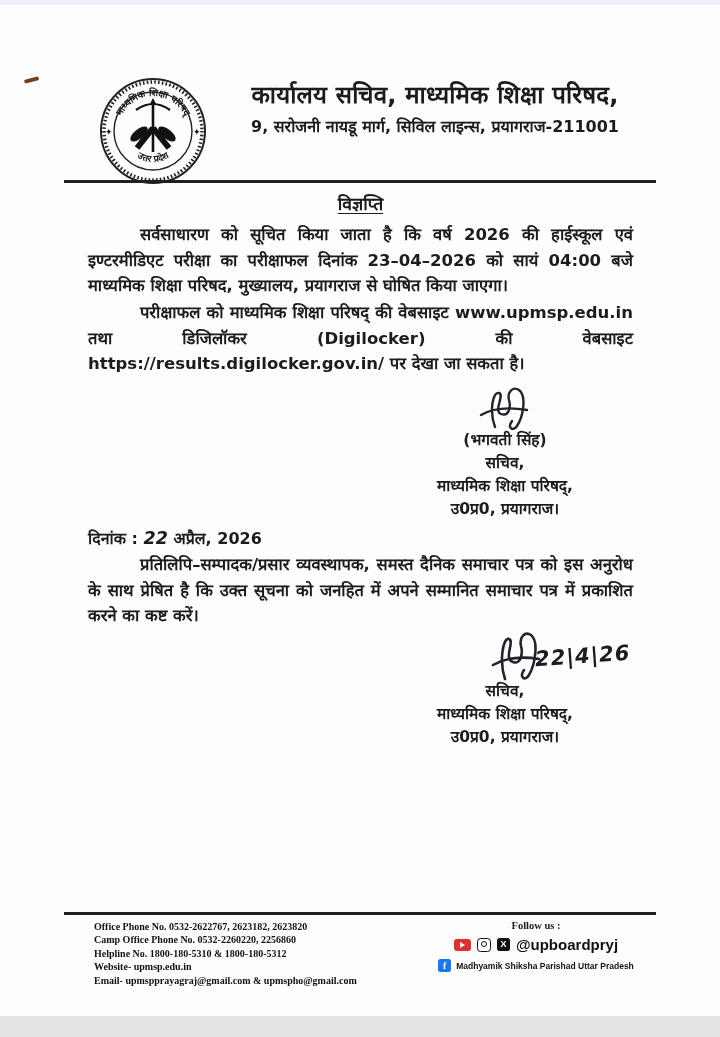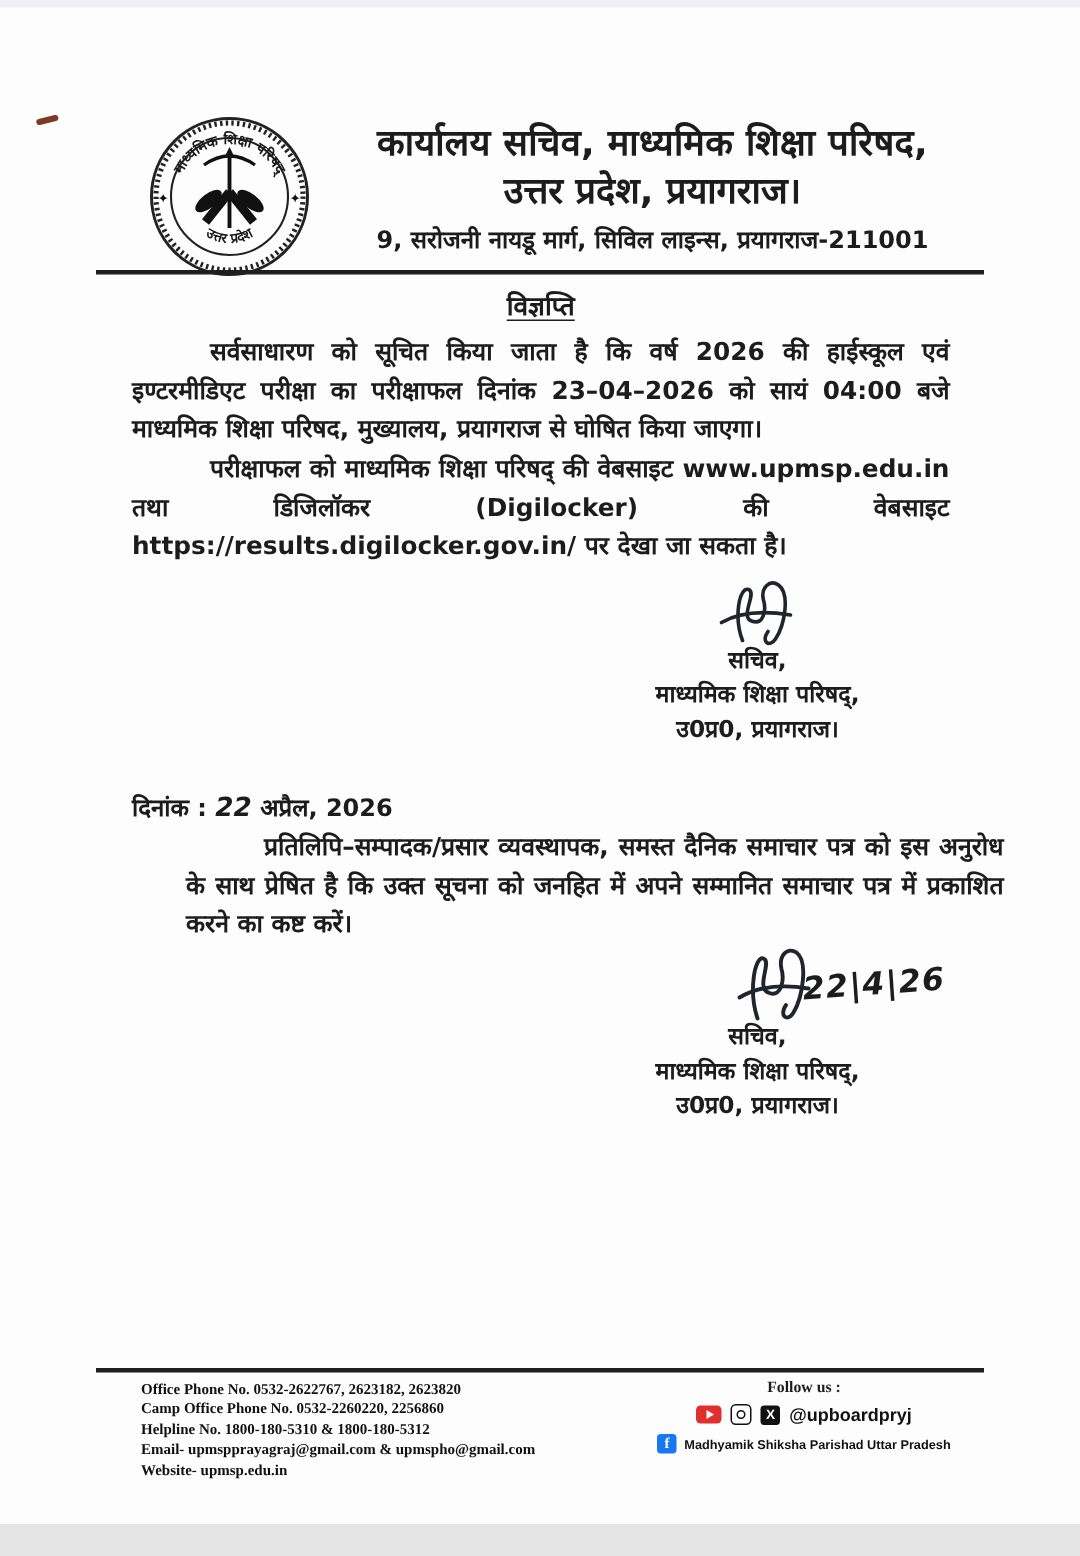--- a/index.html
+++ b/index.html
@@ -26,21 +26,21 @@
   .rule-footer{top:912px;}
 
   
   .notice-title{position:absolute;left:88px;top:191px;width:545px;text-align:center;
     font-size:17.5px;font-weight:700;}
   .notice-title span{text-decoration:underline;text-underline-offset:3px;}
   .para{position:absolute;left:88px;width:545px;font-size:16.5px;line-height:25.5px;
     font-weight:600;text-align:justify;text-indent:52px;}
   .para1{top:222px;}
   .para2{top:300px;}
-  .para3{top:552px;margin-left:36px;}
+  .para3{top:552px;}
 
   
   .sig-block{position:absolute;left:385px;width:240px;text-align:center;font-weight:600;}
   .sig1{top:383px;}
   .sig1 .sig-scribble{display:block;margin:0 auto -4px auto;}
   .sig-line{font-size:15.5px;line-height:23px;}
   .sig2-scribble{position:absolute;left:487px;top:627px;}
   .sig2-date{position:absolute;left:535px;top:644px;font-size:21px;font-weight:700;
     font-style:italic;letter-spacing:1px;transform:rotate(-4deg);}
   .sig2-text{top:680px;}
@@ -49,21 +49,21 @@
   .endorse{position:absolute;left:88px;top:527px;width:545px;display:flex;
     justify-content:space-between;font-size:16px;font-weight:600;}
   .hand-num{font-style:italic;font-weight:700;font-size:17.5px;}
 
   
   .footer-left{position:absolute;left:94px;top:920px;width:340px;
     font-family:"Liberation Serif",serif;font-weight:700;font-size:10px;line-height:13.4px;color:#111;}
   .footer-right{position:absolute;left:430px;top:920px;width:212px;text-align:center;}
   .follow-label{font-family:"Liberation Serif",serif;font-weight:700;font-size:10.5px;}
   .social-row{margin-top:5px;display:flex;align-items:center;justify-content:center;gap:6px;}
-  .handle{font-family:"Liberation Sans",sans-serif;font-weight:700;font-size:12px;color:#111;}
+  .handle{font-family:"Liberation Sans",sans-serif;font-weight:700;font-size:15px;color:#111;}
   .fb-row{margin-top:6px;display:flex;align-items:center;justify-content:center;gap:5px;}
   .fb-name{font-family:"Liberation Sans",sans-serif;font-weight:700;font-size:8.5px;color:#111;text-align:center;}
   .icon-yt{width:17px;height:12px;background:#e02f2f;border-radius:3px;position:relative;flex:0 0 auto;}
   .icon-yt::after{content:"";position:absolute;left:6.5px;top:3px;border-left:5px solid #fff;
     border-top:3px solid transparent;border-bottom:3px solid transparent;}
   .icon-ig{width:12px;height:12px;border:1.6px solid #111;border-radius:3.5px;position:relative;flex:0 0 auto;}
   .icon-ig::after{content:"";position:absolute;left:2.6px;top:2.6px;width:4.4px;height:4.4px;
     border:1.4px solid #111;border-radius:50%;}
   .icon-x{width:13px;height:13px;background:#111;border-radius:2.5px;color:#fff;
     font-family:"Liberation Sans",sans-serif;font-weight:700;font-size:9px;line-height:13px;
@@ -100,40 +100,40 @@
     <line x1="55" y1="52" x2="71" y2="72" stroke-width="6"></line>
     <ellipse cx="41" cy="58" rx="10" ry="4.2" transform="rotate(-38 41 58)"></ellipse>
     <ellipse cx="69" cy="58" rx="10" ry="4.2" transform="rotate(38 69 58)"></ellipse>
   </g>
   <text x="7" y="59" font-size="9" fill="#111">✦</text>
   <text x="95" y="59" font-size="9" fill="#111">✦</text>
 </svg>
 
 <div class="head-text">
   <div class="head-line1">कार्यालय सचिव, माध्यमिक शिक्षा परिषद,</div>
-  <div class="head-line2">उत्तर प्रदेश, प्रयागराज।</div>
   <div class="head-line3">9, सरोजनी नायडू मार्ग, सिविल लाइन्स, प्रयागराज-211001</div>
 </div>
 
 <div class="rule rule-header"></div>
 
 <div class="notice-title">
   <span>विज्ञप्ति</span>
 </div>
 
 <div class="para para1">सर्वसाधारण को सूचित किया जाता है कि वर्ष 2026 की हाईस्कूल एवं इण्टरमीडिएट परीक्षा का परीक्षाफल दिनांक 23–04–2026 को सायं 04:00 बजे माध्यमिक शिक्षा परिषद, मुख्यालय, प्रयागराज से घोषित किया जाएगा।</div>
 <div class="para para2">परीक्षाफल को माध्यमिक शिक्षा परिषद् की वेबसाइट www.upmsp.edu.in तथा डिजिलॉकर (Digilocker) की वेबसाइट https://results.digilocker.gov.in/ पर देखा जा सकता है।</div>
 
 <div class="sig-block sig1">
   <svg class="sig-scribble" width="72" height="50" viewBox="0 0 72 50">
     <g fill="none" stroke="#20242c" stroke-width="2.4" stroke-linecap="round">
       <path d="M26,44 C20,28 24,8 30,10 C36,12 24,28 32,31 C40,34 42,24 40,17 C38,9 44,3 50,7 C58,13 54,34 48,43 C44,49 38,45 43,38"></path>
       <path d="M12,32 C24,25 40,24 58,27"></path>
     </g>
   </svg>
+  <div class="sig-line">(भगवती सिंह)</div>
   <div class="sig-line">सचिव,</div>
   <div class="sig-line">माध्यमिक शिक्षा परिषद्,</div>
   <div class="sig-line">उ0प्र0, प्रयागराज।</div>
 </div>
 
 <div class="endorse">
   <span>
     <span>दिनांक :</span>
     <span class="hand-num">22</span>
     <span>अप्रैल, 2026</span>
@@ -154,22 +154,22 @@
   <div class="sig-line">माध्यमिक शिक्षा परिषद्,</div>
   <div class="sig-line">उ0प्र0, प्रयागराज।</div>
 </div>
 
 <div class="rule rule-footer"></div>
 
 <div class="footer-left">
   <div>Office Phone No. 0532-2622767, 2623182, 2623820</div>
   <div>Camp Office Phone No. 0532-2260220, 2256860</div>
   <div>Helpline No. 1800-180-5310 &amp; 1800-180-5312</div>
+  <div>Website- upmsp.edu.in</div>
   <div>Email- upmspprayagraj@gmail.com &amp; upmspho@gmail.com</div>
-  <div>Website- upmsp.edu.in</div>
 </div>
 
 <div class="footer-right">
   <div class="follow-label">Follow us :</div>
   <div class="social-row">
     <span class="icon-yt"></span>
     <span class="icon-ig"></span>
     <span class="icon-x">X</span>
     <span class="handle">@upboardpryj</span>
   </div>

